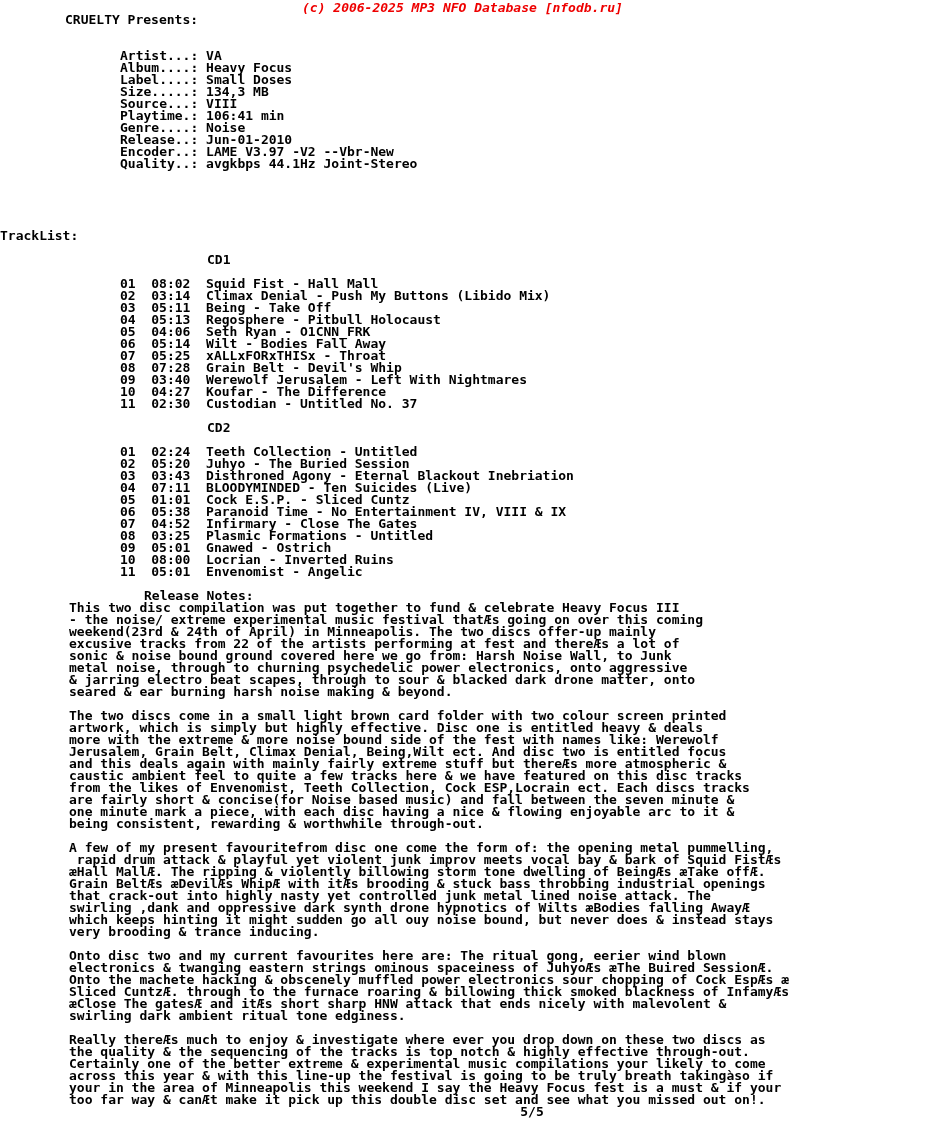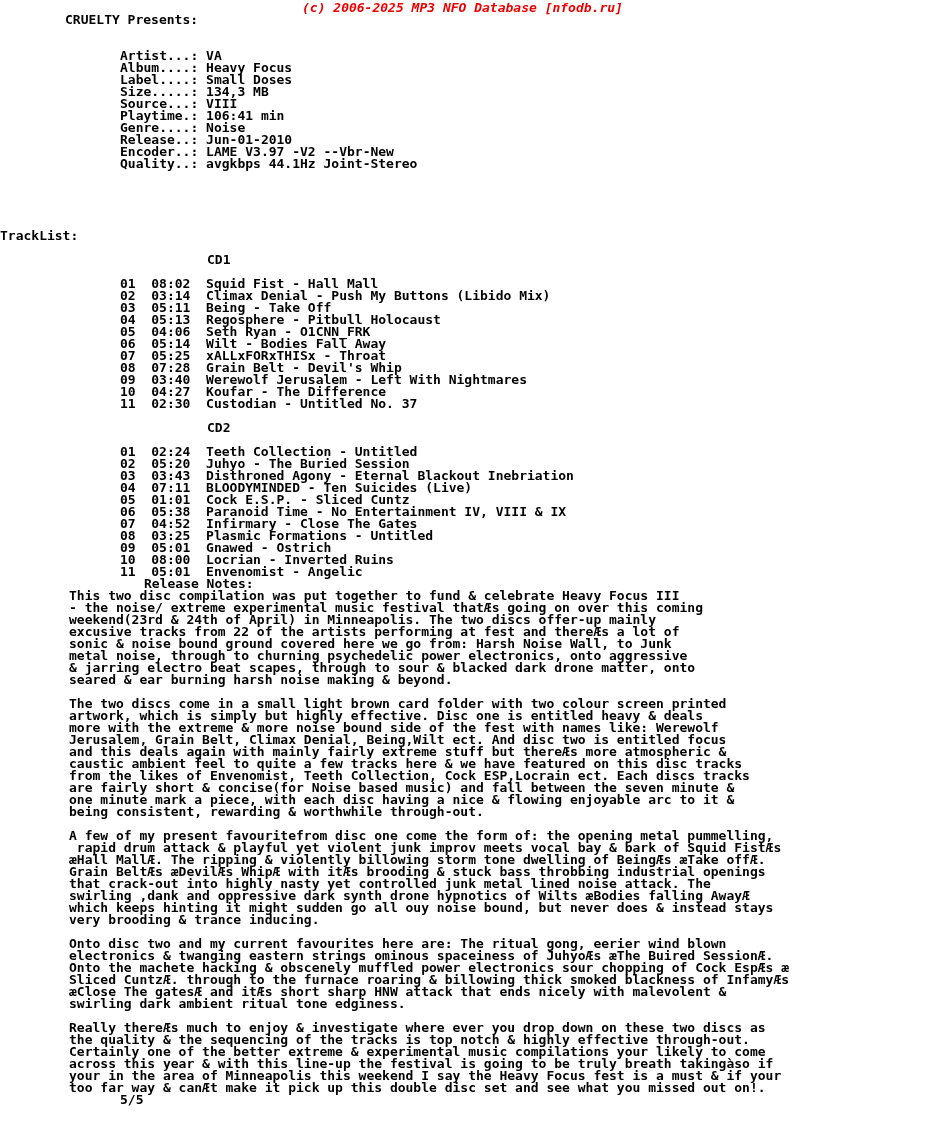--- a/index.html
+++ b/index.html
@@ -20,24 +20,24 @@
   .g1 { display: inline-block; width: 1ch; }
   .g2 { display: inline-block; width: 2ch; }
 
   .l-copyright { margin-left: 302px; }
   .l-presents  { margin-left: 65px; }
 
   .info   { margin-top: 24px; margin-left: 120px; }
   .l-tracklist-heading { margin-top: 60px; }
   .cd-title { margin-top: 12px; margin-left: 207px; }
   .tracks   { margin-top: 12px; margin-left: 120px; }
-  .l-notes-heading { margin-top: 0; margin-left: 120px; padding-left: 24px; }
+  .l-notes-heading { margin-top: 12px; margin-left: 120px; padding-left: 24px; }
   .para { margin-left: 69px; margin-top: 12px; }
   .para.first { margin-top: 0; }
-  .l-rating { margin-left: 120px; }
+  .l-rating { margin-left: 120px; text-align: center; }
 </style>
 </head>
 <body>
 
 <div class="line l-copyright" style="color: rgb(238, 0, 0); font-style: italic;">(c) 2006-2025 MP3 NFO Database [nfodb.ru]</div>
 
 <div class="line l-presents">CRUELTY Presents:</div>
 
 <div class="info">
 

